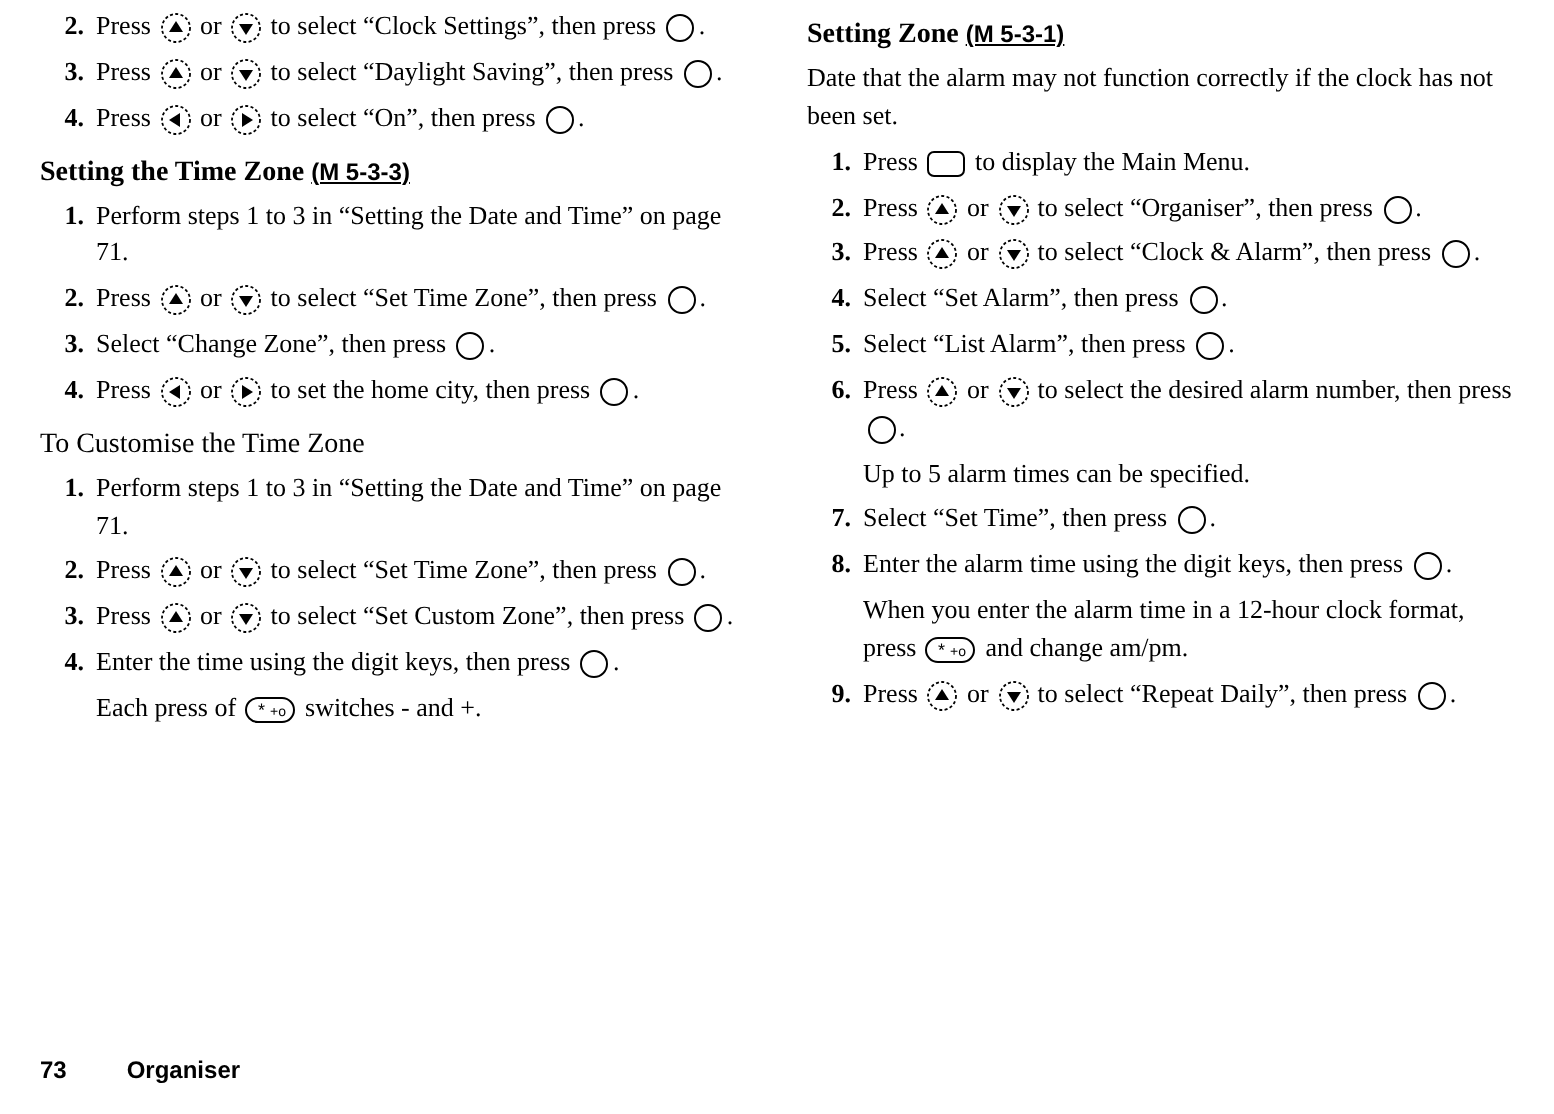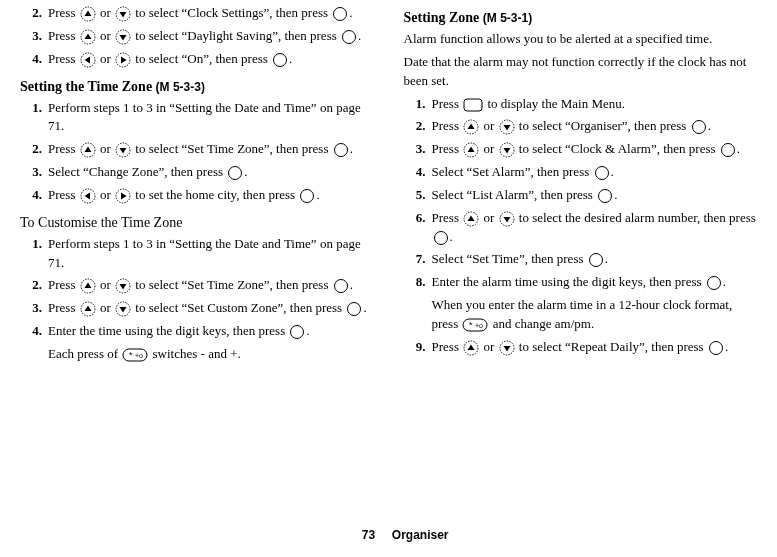--- a/index.html
+++ b/index.html
@@ -49,31 +49,31 @@
   }
   h3.plain-head {
     font-size: 14px;
     font-weight: normal;
     margin: 10px 0 4px 0;
   }
   .mcode {
     font-family: Arial, sans-serif;
     font-weight: bold;
     font-size: 12px;
+    text-decoration: underline;
   }
   .para {
     margin: 4px 0;
     line-height: 1.45;
   }
   .footer {
     padding: 8px 0 0 20px;
     font-family: Arial, sans-serif;
     font-weight: bold;
     font-size: 12px;
-    text-align: center;
   }
   .footer span.pg { display:inline-block; width:40px; }
   
   .ico {
     display: inline-block;
     vertical-align: middle;
     margin: 0 1px;
   }
   svg { display: block; }
 </style>
@@ -189,21 +189,20 @@
   </svg></span>.</div>
       </div>
       <div class="step-cont">Each press of <span class="ico"><svg width="26" height="14" viewBox="0 0 26 14">
     <rect x="1" y="1" width="24" height="12" rx="6" ry="6" fill="none" stroke="#000" stroke-width="1"></rect>
     <text x="7" y="10" font-size="9" font-family="Arial" fill="#000">*</text>
     <text x="13" y="10" font-size="7" font-family="Arial" fill="#000">+o</text>
   </svg></span> switches - and +.</div>
     </div>
   <div class="col" id="right-col">
       <h3 class="bold-head"><span>Setting Zone</span> <span class="mcode">(M 5-3-1)</span></h3>
-      <div class="para">Alarm function allows you to be alerted at a specified time.</div>
       <div class="para">Date that the alarm may not function correctly if the clock has not been set.</div>
       <div class="step">
         <div class="step-num">1.</div>
       <div class="step-body">Press <span class="ico"><svg width="20" height="14" viewBox="0 0 20 14">
     <rect x="1" y="1" width="18" height="12" rx="3" ry="3" fill="none" stroke="#000" stroke-width="1"></rect>
   </svg></span> to display the Main Menu.</div>
       </div>
       <div class="step">
         <div class="step-num">2.</div>
       <div class="step-body">Press <span class="ico"><svg width="16" height="16" viewBox="0 0 16 16">
@@ -245,20 +244,21 @@
       <div class="step-body">Press <span class="ico"><svg width="16" height="16" viewBox="0 0 16 16">
     <circle cx="8" cy="8" r="7" fill="none" stroke="#000" stroke-width="0.9" stroke-dasharray="1.5 1.2"></circle>
     <polygon points="8,4.5 11.5,10 4.5,10" fill="#000"></polygon>
   </svg></span> or <span class="ico"><svg width="16" height="16" viewBox="0 0 16 16">
     <circle cx="8" cy="8" r="7" fill="none" stroke="#000" stroke-width="0.9" stroke-dasharray="1.5 1.2"></circle>
     <polygon points="8,11.5 11.5,6 4.5,6" fill="#000"></polygon>
   </svg></span> to select the desired alarm number, then press <span class="ico"><svg width="16" height="16" viewBox="0 0 16 16">
     <circle cx="8" cy="8" r="6.5" fill="none" stroke="#000" stroke-width="1"></circle>
   </svg></span>.</div>
       </div>
+      <div class="step-cont">Up to 5 alarm times can be specified.</div>
       <div class="step">
         <div class="step-num">7.</div>
       <div class="step-body">Select “Set Time”, then press <span class="ico"><svg width="16" height="16" viewBox="0 0 16 16">
     <circle cx="8" cy="8" r="6.5" fill="none" stroke="#000" stroke-width="1"></circle>
   </svg></span>.</div>
       </div>
       <div class="step">
         <div class="step-num">8.</div>
       <div class="step-body">Enter the alarm time using the digit keys, then press <span class="ico"><svg width="16" height="16" viewBox="0 0 16 16">
     <circle cx="8" cy="8" r="6.5" fill="none" stroke="#000" stroke-width="1"></circle>

